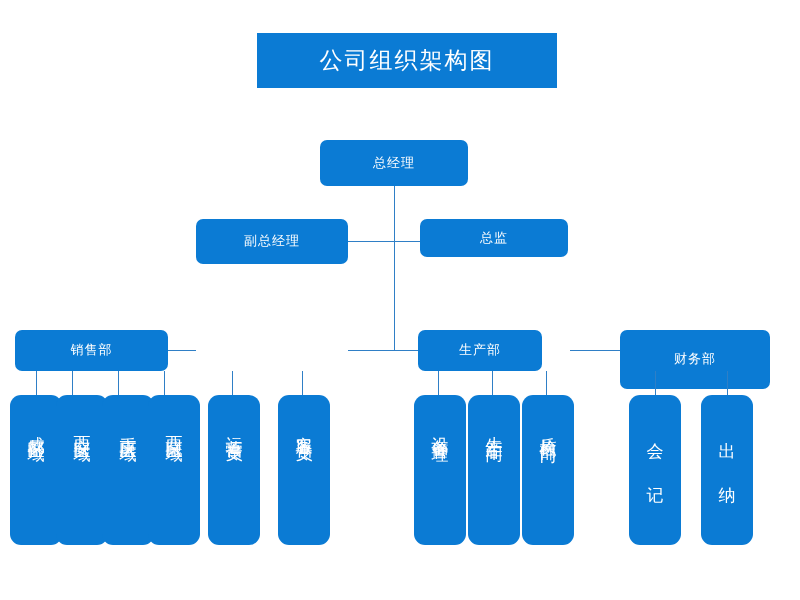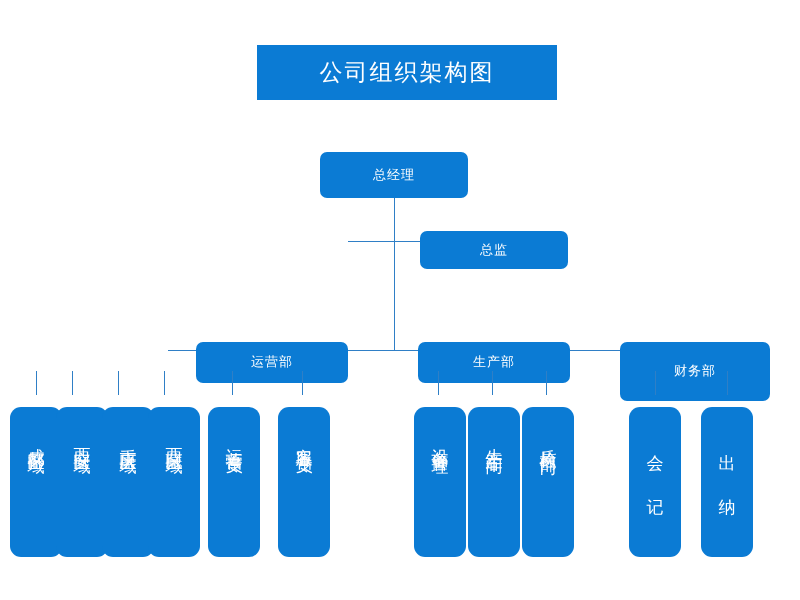--- a/index.html
+++ b/index.html
@@ -32,21 +32,20 @@
     position: absolute;
     background: #0b7bd4;
     color: #ffffff;
     border-radius: 7px;
     box-sizing: border-box;
     display: flex;
     align-items: center;
     justify-content: center;
     text-align: right;
     line-height: 1.15;
-    margin-top: 12px;
   }
 
   .title-box {
     background: #0b7bd4;
     border-radius: 0;
     font-size: 23px;
     letter-spacing: 2px;
   }
 
   .node-box {
@@ -82,35 +81,38 @@
 
   <div class="line line-v" style="left:394px; top:186px; height:164px;"></div>
 
   <div class="line line-h" style="left:348px; top:241px; width:46px;"></div>
   <div class="line line-h" style="left:394px; top:241px; width:26px;"></div>
 
   <div class="box node-box" style="left:320px; top:140px; width:148px; height:46px;">
     <span>总经理</span>
   </div>
 
+  <div class="box node-box" style="left:196px; top:219px; width:152px; height:45px;">
+    <span>副总经理</span>
+  </div>
 
   <div class="box node-box" style="left:420px; top:219px; width:148px; height:38px;">
     <span>总监</span>
   </div>
 
   <div class="line line-h" style="left:168px; top:350px; width:28px;"></div>
   <div class="line line-h" style="left:348px; top:350px; width:70px;"></div>
   <div class="line line-h" style="left:570px; top:350px; width:50px;"></div>
 
-
-  <div class="box node-box" style="left:196px; top:330px; width:152px; height:41px;">
-    <span>运营部</span>
+  <div class="box node-box" style="left:15px; top:330px; width:153px; height:41px;">
+    <span>销售部</span>
   </div>
 
-  <div class="box node-box" style="left:418px; top:330px; width:152px; height:41px;">
+
+  <div class="box node-box" style="left:418px; top:330px; width:124px; height:41px;">
     <span>生产部</span>
   </div>
 
   <div class="box node-box" style="left:620px; top:330px; width:150px; height:59px;">
     <span>财务部</span>
   </div>
 
   <div class="line line-v" style="left:36px;  top:371px; height:24px;"></div>
   <div class="line line-v" style="left:72px;  top:371px; height:24px;"></div>
   <div class="line line-v" style="left:118px; top:371px; height:24px;"></div>

